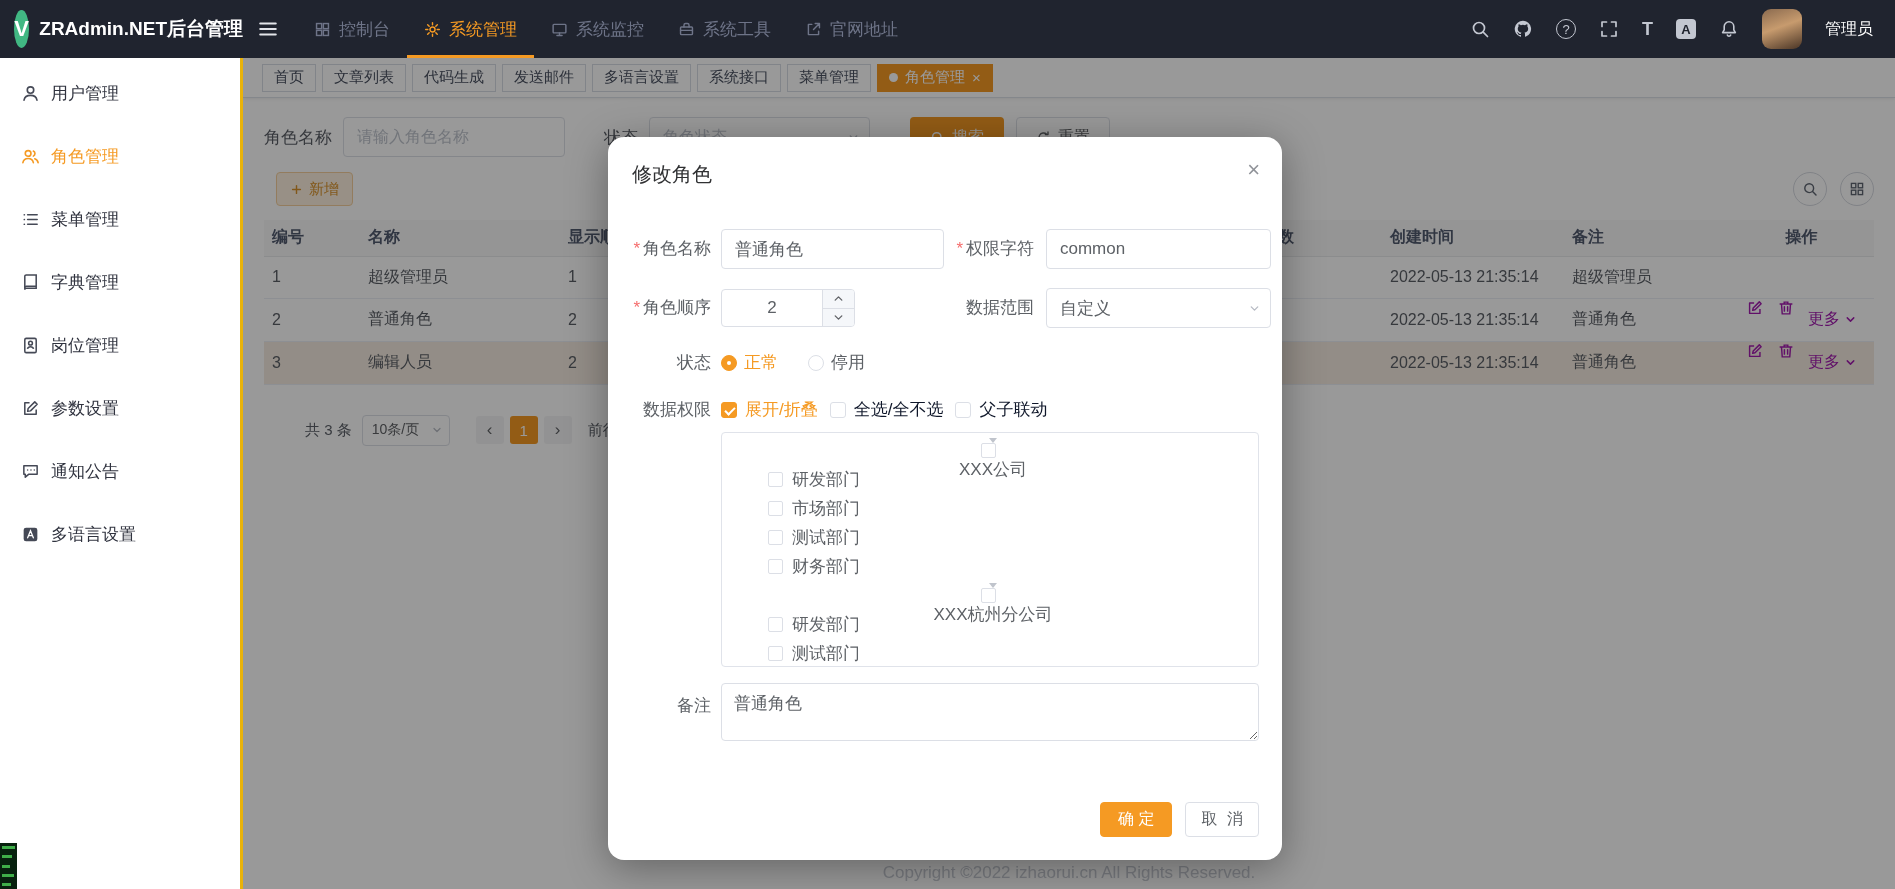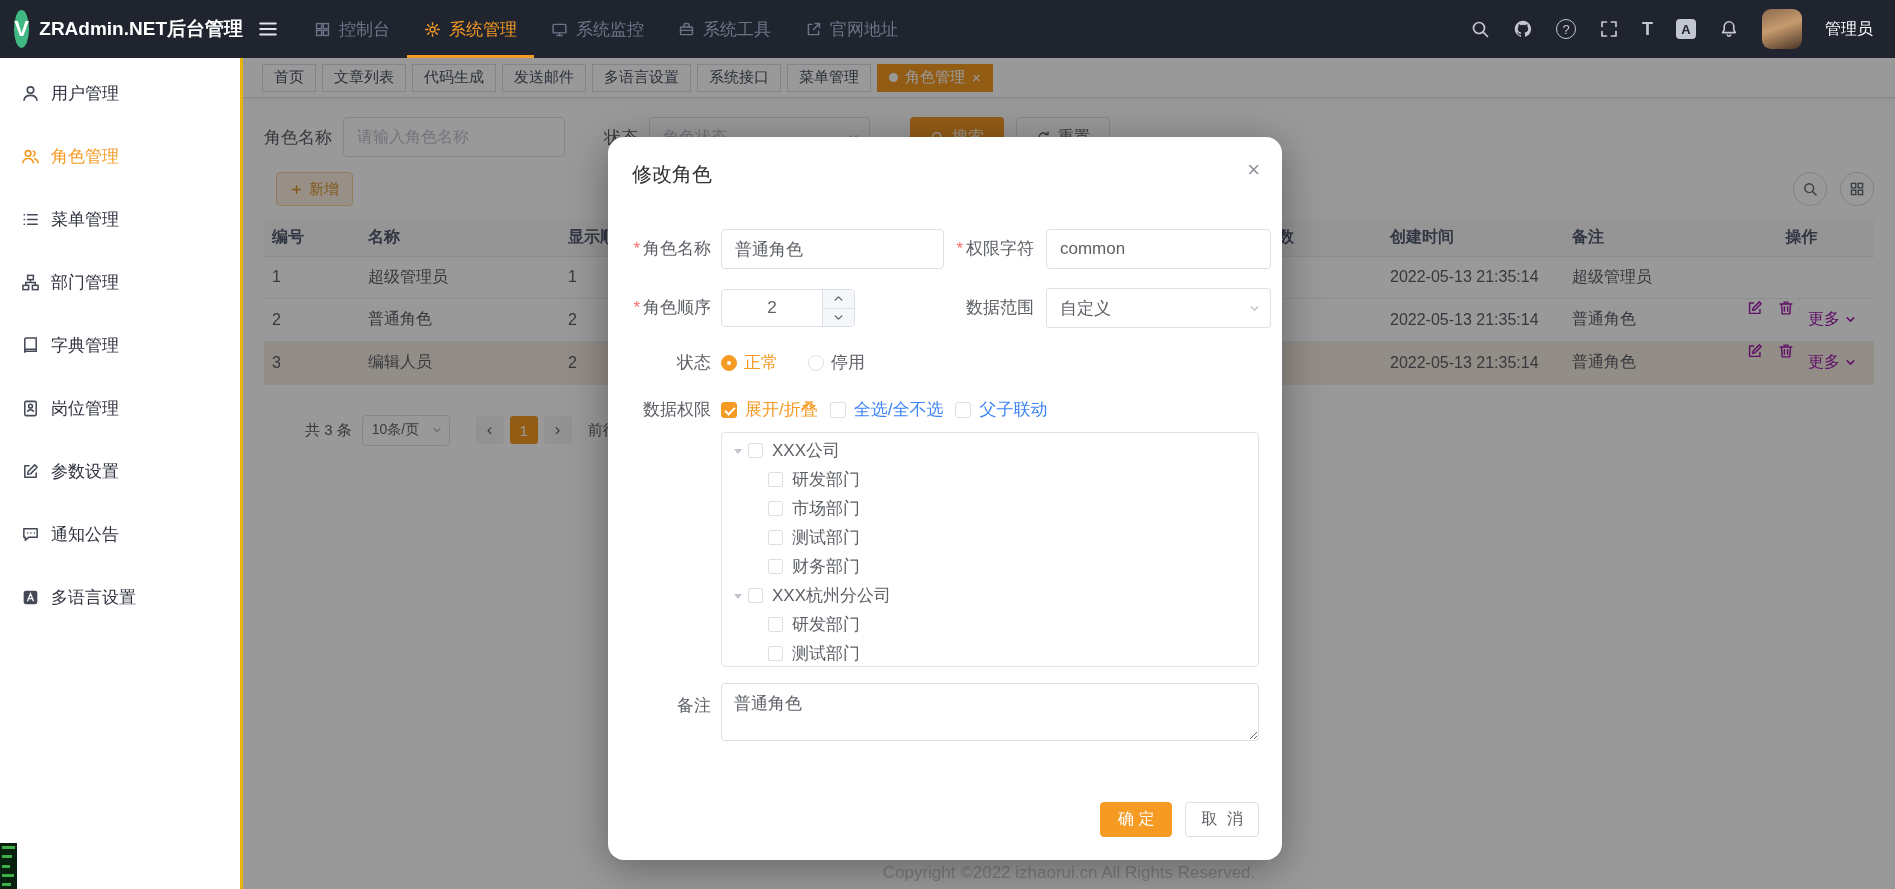--- a/index.html
+++ b/index.html
@@ -144,32 +144,32 @@
   .frow-mid .flabel { line-height:normal; }
   .mb23 { margin-bottom:23px; } .mb24 { margin-bottom:24px; } .mb0 { margin-bottom:0; }
   .radio { display:inline-flex; align-items:center; gap:7px; margin-right:30px; cursor:pointer;
     font-size:17px; color:#5d6166; }
   .radio-dot { width:16px; height:16px; border-radius:50%; border:1px solid #dcdfe6; background:#fff;
     position:relative; flex-shrink:0; }
   .radio.checked { color:#f59a23; }
   .radio.checked .radio-dot { background:#f59a23; border-color:#f59a23; }
   .radio.checked .radio-dot::after { content:""; position:absolute; left:5px; top:5px; width:4px;
     height:4px; border-radius:50%; background:#fff; }
-  .cbx { display:inline-flex; align-items:center; gap:8px; font-size:17px; color:#3b82f6; cursor:pointer; }
+  .cbx { display:inline-flex; align-items:center; gap:8px; font-size:17px; color:#0f172a; cursor:pointer; }
   .cbx + .cbx { margin-left:12px; }
   .cbx-box { width:16px; height:16px; border:1px solid #dcdfe6; border-radius:3px; background:#fff;
     position:relative; flex-shrink:0; }
   .cbx.checked { color:#f59a23; }
   .cbx.checked .cbx-box { background:#f59a23; border-color:#f59a23; }
   .cbx.checked .cbx-box::after { content:""; position:absolute; left:5px; top:2px; width:4px;
     height:8px; border:solid #fff; border-width:0 2px 2px 0; transform:rotate(45deg); }
   .tree-box { margin:11px 0 16px 113px; width:538px; height:235px; border:1px solid #e0e3ea;
     border-radius:4px; padding-top:3px; overflow:hidden; background:#fff; }
   .tree-row { height:29px; display:flex; align-items:center; font-size:17px; color:#5d6166; cursor:pointer; }
-  .tree-row.lvl0 { padding-left:6px; }
+  .tree-row.lvl0 { padding-left:6px;flex-direction:column; }
   .tree-row.lvl1 { padding-left:46px; }
   .tree-caret { width:20px; display:flex; justify-content:center; }
   .tree-caret i { width:0; height:0; border-left:4.5px solid transparent; border-right:4.5px solid transparent;
     border-top:5.5px solid #c0c4cc; margin-top:2px; }
   .tree-cbx { width:15px; height:15px; border:1px solid #dcdfe6; border-radius:2px; background:#fff;
     margin-right:9px; flex-shrink:0; }
   .flabel.top { line-height:normal; padding-top:11px; }
   .dlg-textarea { width:538px; height:58px; border:1px solid #dcdfe6; border-radius:4px;
     padding:8px 12px; font-size:17px; color:#5d6166; font-family:inherit; resize:vertical;
     outline:none; line-height:1.4; }
@@ -303,31 +303,20 @@
   <div class="side-item">
     <span class="ic">
         <svg viewBox="0 0 20 20" fill="none" stroke="currentColor" stroke-width="1.7" stroke-linecap="round">
           <path d="M7 5h10M7 10h10M7 15h10"></path>
           <circle cx="3.5" cy="5" r=".9" fill="currentColor" stroke="none"></circle>
           <circle cx="3.5" cy="10" r=".9" fill="currentColor" stroke="none"></circle>
           <circle cx="3.5" cy="15" r=".9" fill="currentColor" stroke="none"></circle>
         </svg>
       </span>
     <span>菜单管理</span>
-  </div>
-  <div class="side-item">
-    <span class="ic">
-        <svg viewBox="0 0 20 20" fill="none" stroke="currentColor" stroke-width="1.6">
-          <rect x="7" y="2.5" width="6" height="4.5"></rect>
-          <rect x="2" y="13" width="6" height="4.5"></rect>
-          <rect x="12" y="13" width="6" height="4.5"></rect>
-          <path d="M10 7v3M5 13v-3h10v3"></path>
-        </svg>
-      </span>
-    <span>部门管理</span>
   </div>
   <div class="side-item">
     <span class="ic">
         <svg viewBox="0 0 20 20" fill="none" stroke="currentColor" stroke-width="1.6">
           <path d="M4 3.5A1.5 1.5 0 015.5 2H16v14H5.5A1.5 1.5 0 004 17.5z"></path>
           <path d="M4 15.5A1.5 1.5 0 015.5 14H16"></path>
         </svg>
       </span>
     <span>字典管理</span>
   </div>

